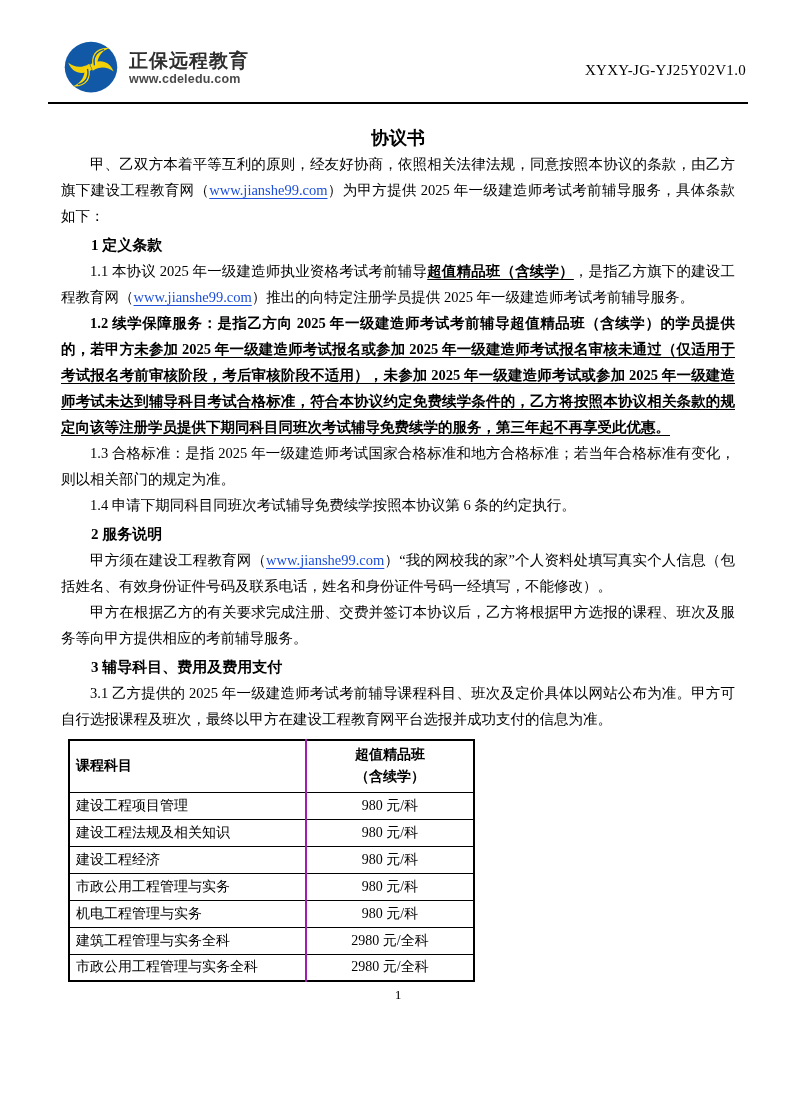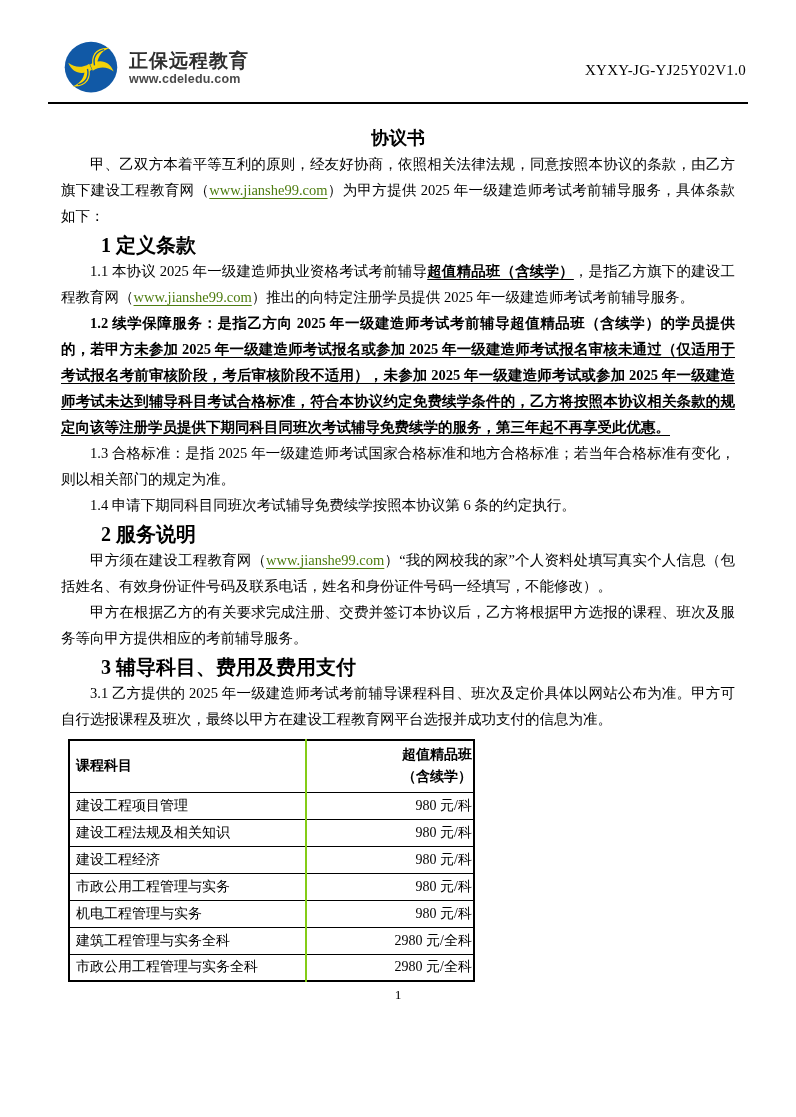--- a/index.html
+++ b/index.html
@@ -41,38 +41,38 @@
   .parties { margin-top: 13px; }
   .party-row { font-size: 14.5px; line-height: 27px; }
   .party-label { font-weight: bold; }
 
   p.body, div.body {
     font-size: 14.5px; line-height: 26px; text-align: justify;
     text-indent: 2em; margin: 0;
   }
   .intro { margin-top: 27px; }
   .sec-heading {
-    font-weight: bold; font-size: 20px; line-height: 26px;
+    font-weight: bold; font-size: 15px; line-height: 26px;
     text-indent: 2em; margin: 3px 0 0 0;
   }
   .clause-12 { font-weight: bold; line-height: 21.5px; }
   .u { text-decoration: underline; text-underline-offset: 3px; }
   .bold-u { font-weight: bold; text-decoration: underline; text-underline-offset: 3px; }
-  a.doc-link { color: #4d7c0f; text-decoration: underline; text-underline-offset: 3px; cursor: pointer; }
+  a.doc-link { color: #1d4ed8; text-decoration: underline; text-underline-offset: 3px; cursor: pointer; }
 
   
   table.fee-table {
     border-collapse: collapse; table-layout: fixed;
     width: 405px; margin: 7px 0 0 139px;
     font-size: 14px;
   }
   table.fee-table, table.fee-table tr, table.fee-table td, table.fee-table th { border: 1px solid #000; }
   table.fee-table { border: 2px solid #000; margin-left: 7px; }
   table.fee-table .col-subject { width: 237px; text-align: left; padding: 2px 4px 2px 6px; }
-  table.fee-table .col-price { width: 168px; text-align: right; border-left: 2px solid #84cc16; }
+  table.fee-table .col-price { width: 168px; text-align: center; border-left: 2px solid #a21caf; }
   table.fee-table thead th { height: 52px; font-weight: bold; vertical-align: middle; }
   table.fee-table thead .col-price { line-height: 22px; }
   table.fee-table tbody td { height: 27px; }
 
   .page-number { text-align: center; font-size: 13.5px; margin-top: 5px; }
 </style>
 </head>
 <body>
 
 <div class="page">

